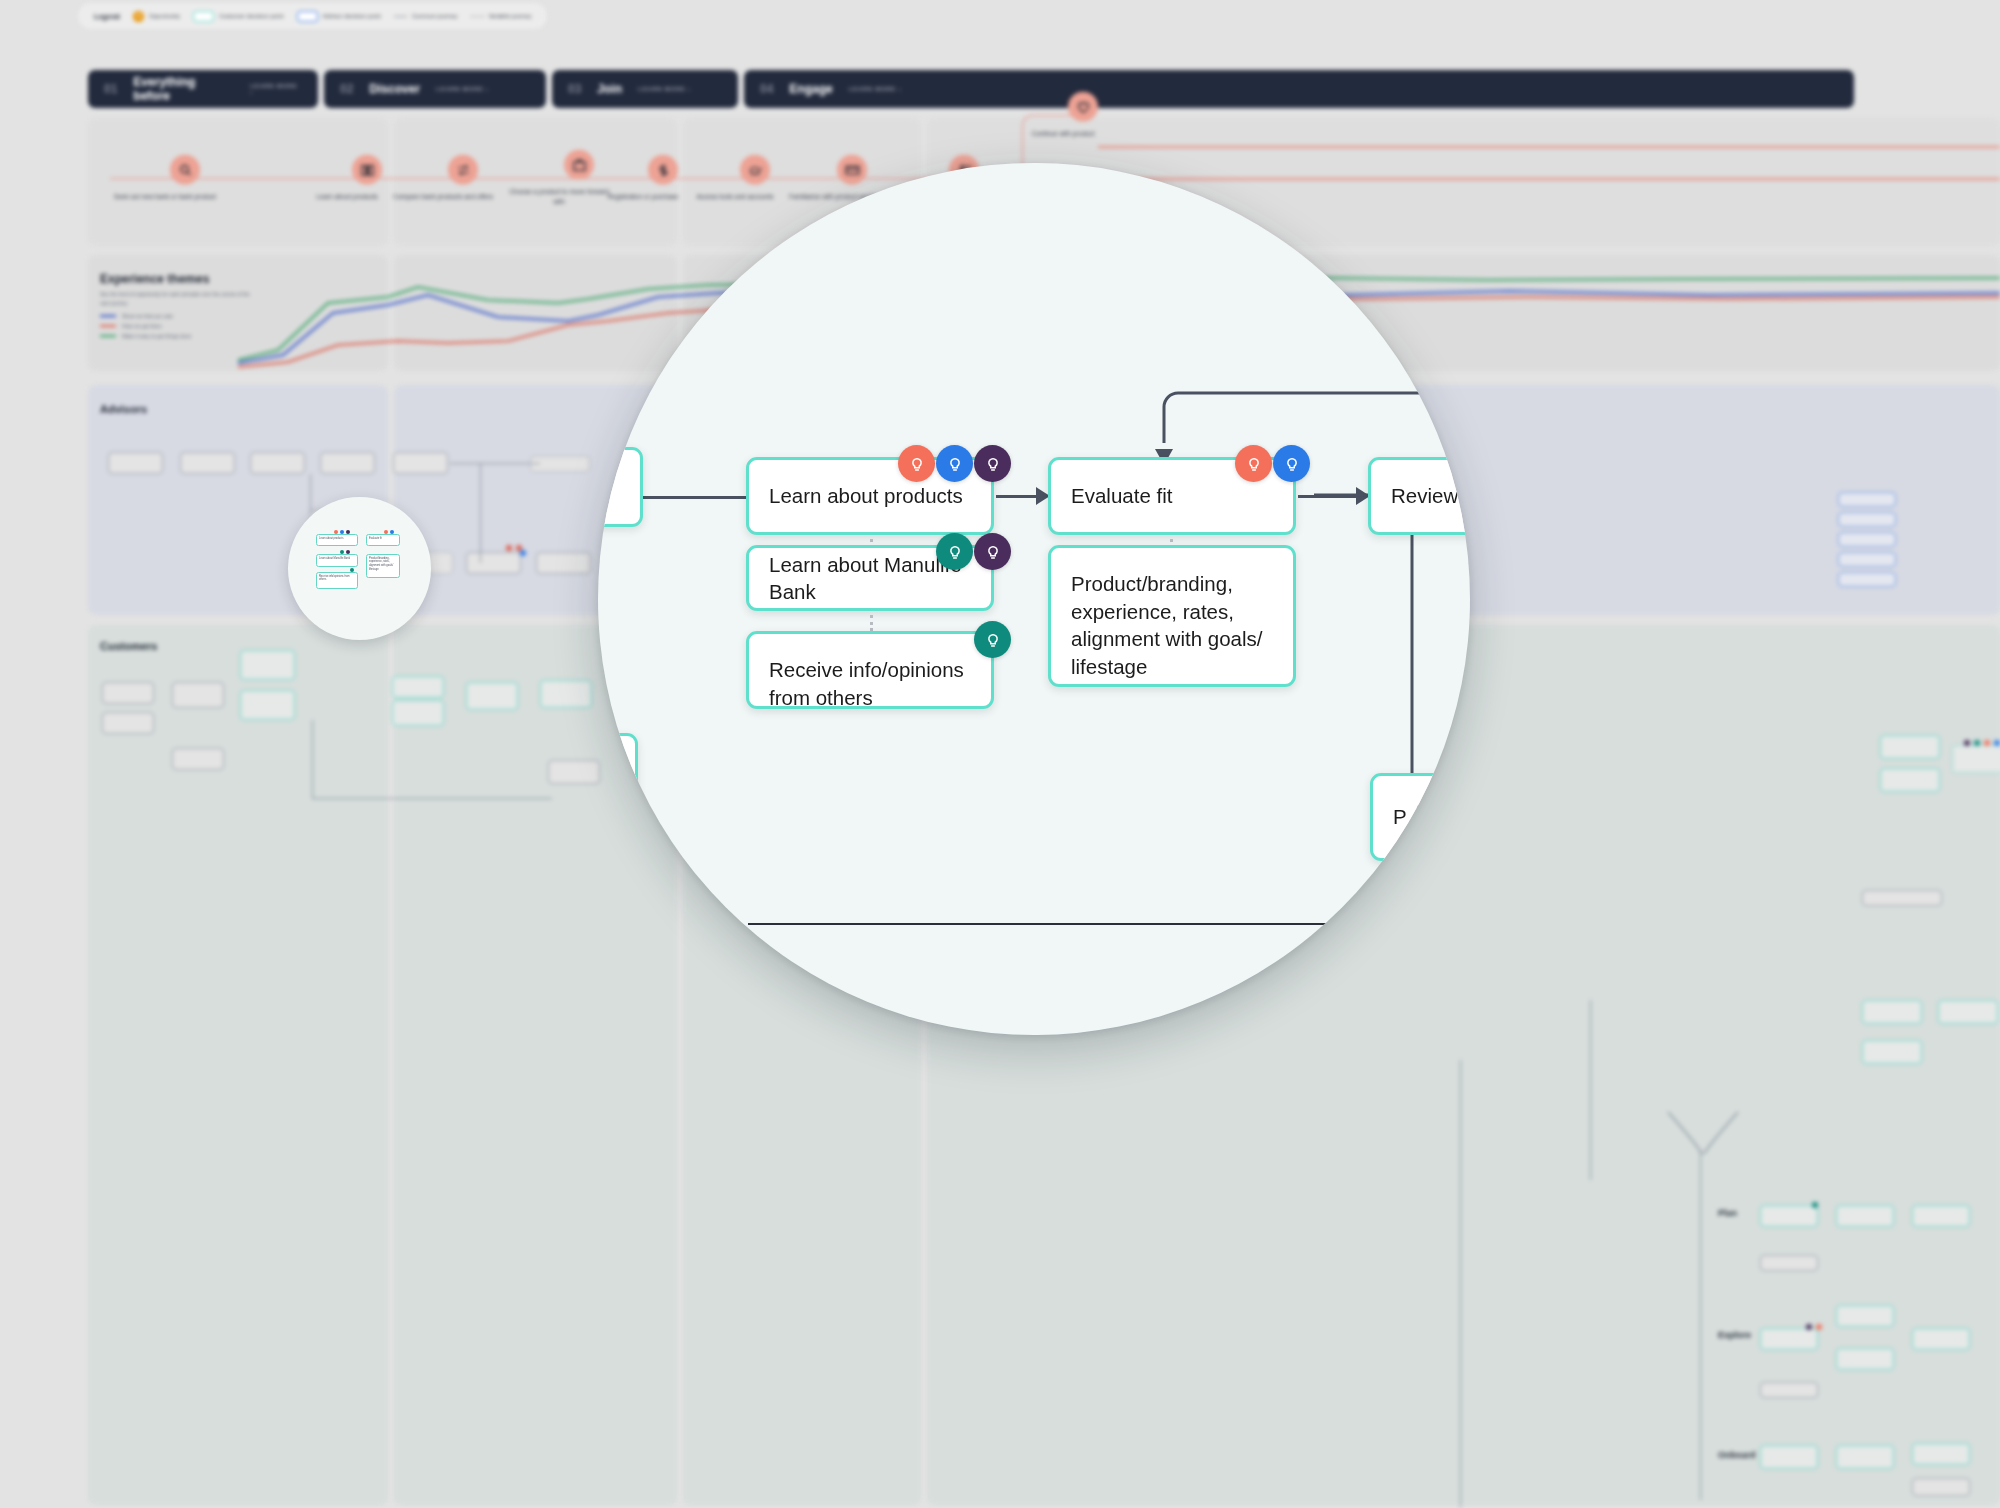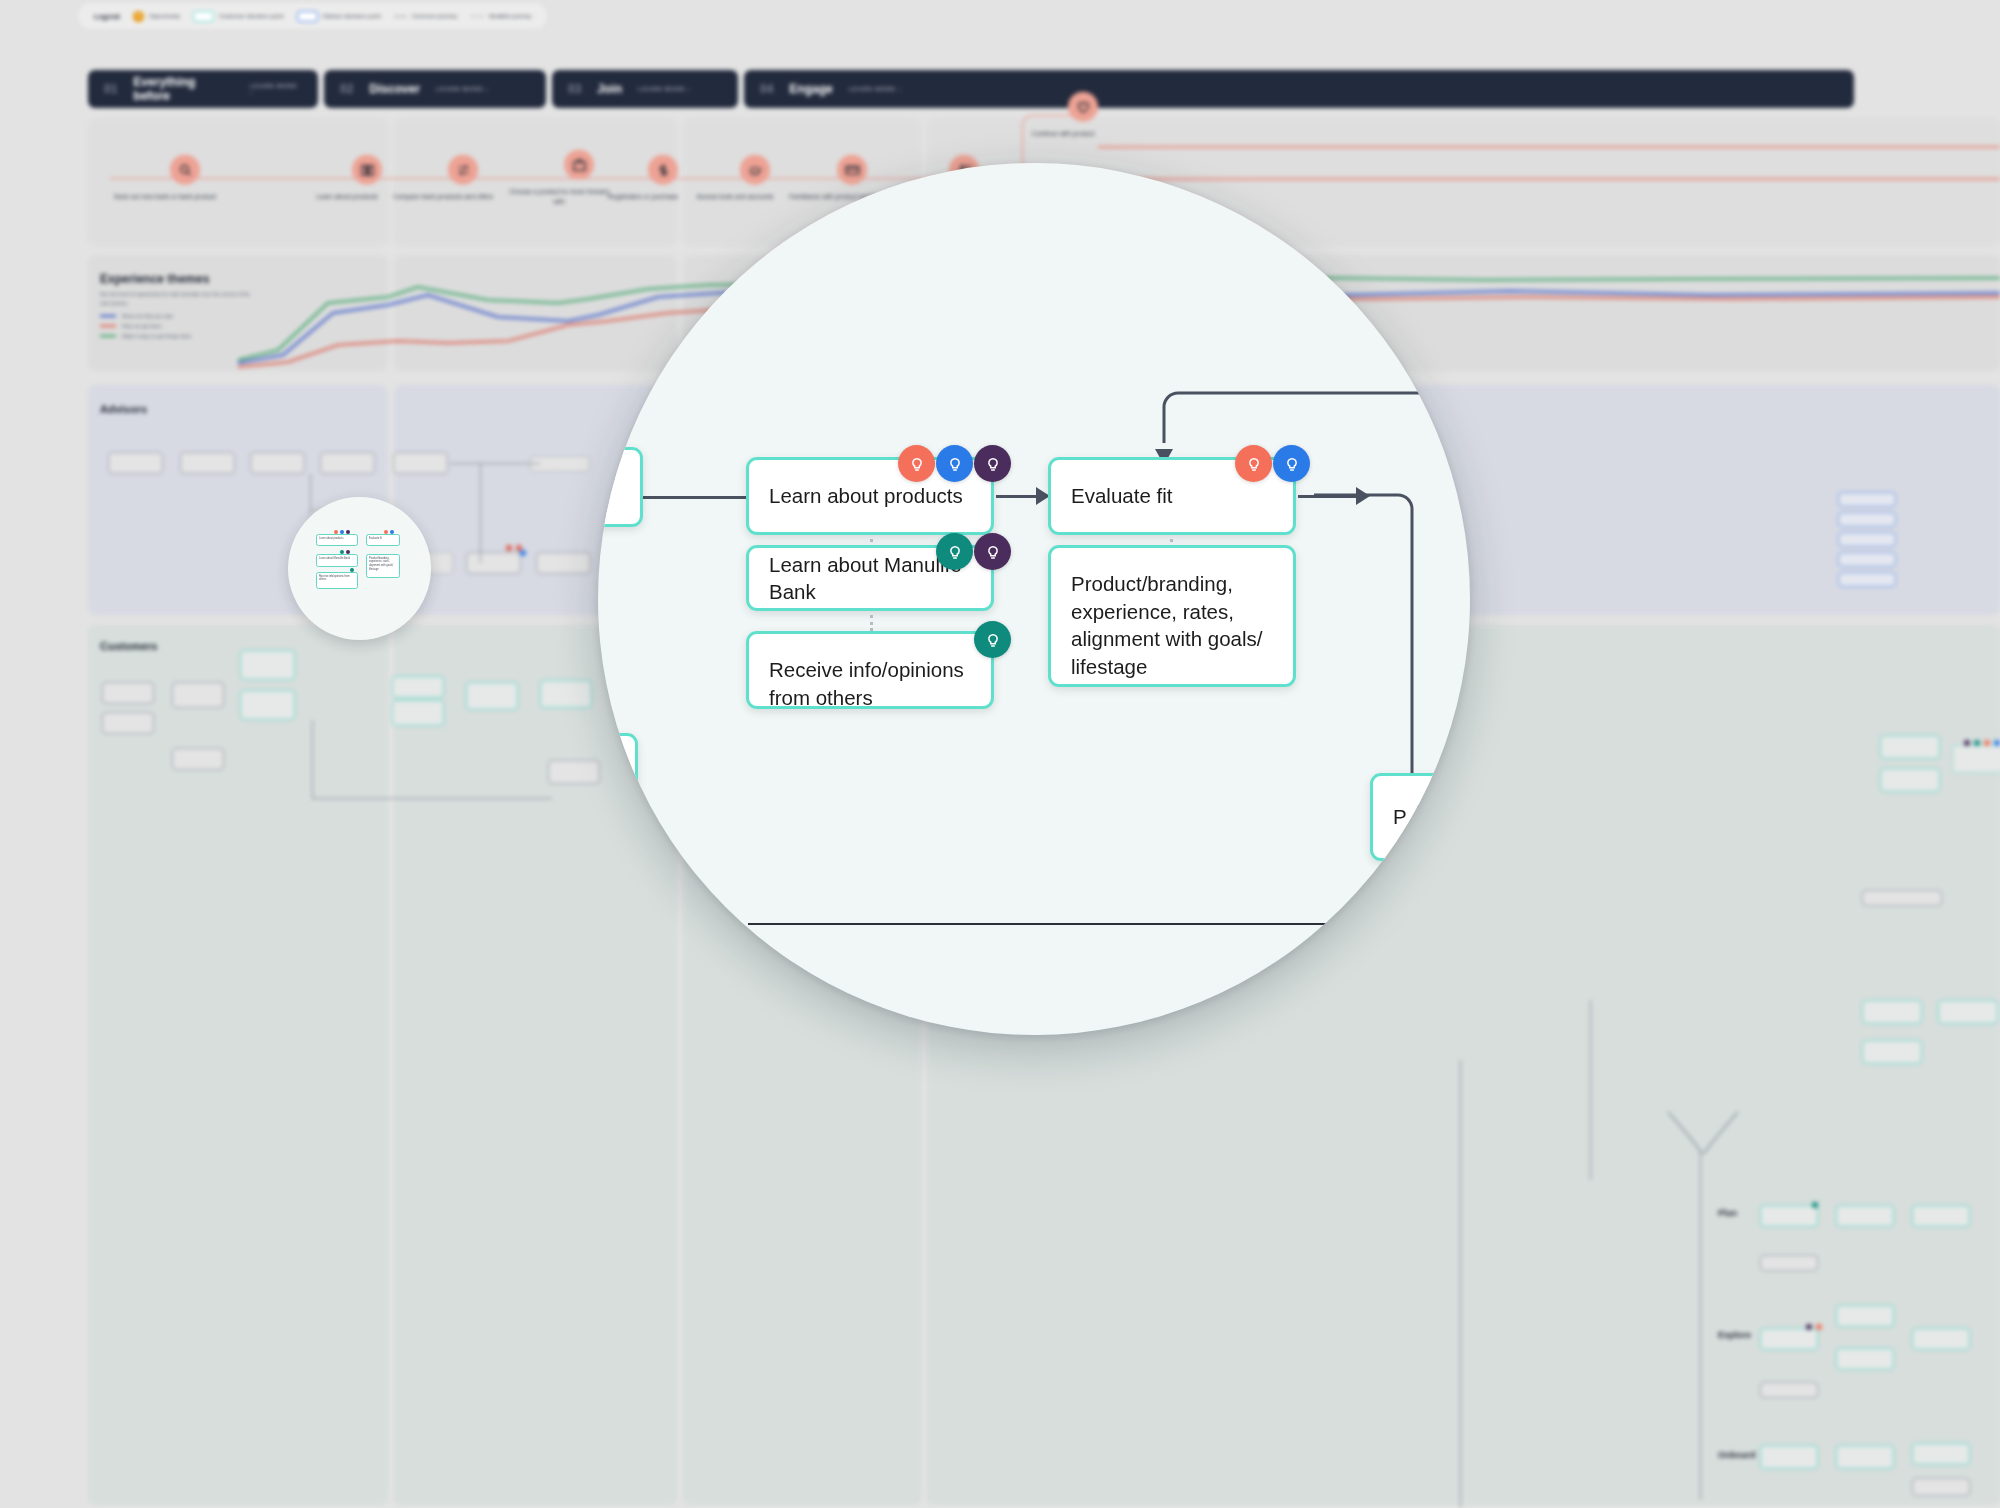--- a/index.html
+++ b/index.html
@@ -633,20 +633,23 @@
         <div class="shaft" style="left:700px; top:332px; width:60px; height:3px;"></div>
         <div class="head" style="left:758px; top:324px;
              border-left:14px solid #4a5160; border-top:9px solid transparent; border-bottom:9px solid transparent;"></div>
       </div>
 
       <svg style="position:absolute; left:700px; top:300px; width:200px; height:370px">
         <path d="M16 32 H100 a14 14 0 0114 14 V332 a14 14 0 0014 14 H176" fill="none" stroke="#4a5160" stroke-width="3"></path>
         <path d="M198 346 l-18 -9 v18 z" fill="#4a5160"></path>
       </svg>
 
+      <div class="zcard" style="left:770px; top:294px; width:190px; height:78px">
+        <span>Review p</span>
+      </div>
 
       <div class="zcard" style="left:772px; top:610px; width:180px; height:88px">
         <span>P</span>
       </div>
 
       <div class="zcard" style="left:-40px; top:570px; width:80px; height:110px"></div>
 
       <div class="zline" style="left:150px; top:760px; width:580px; height:2.4px"></div>
     </div>
   </div>

